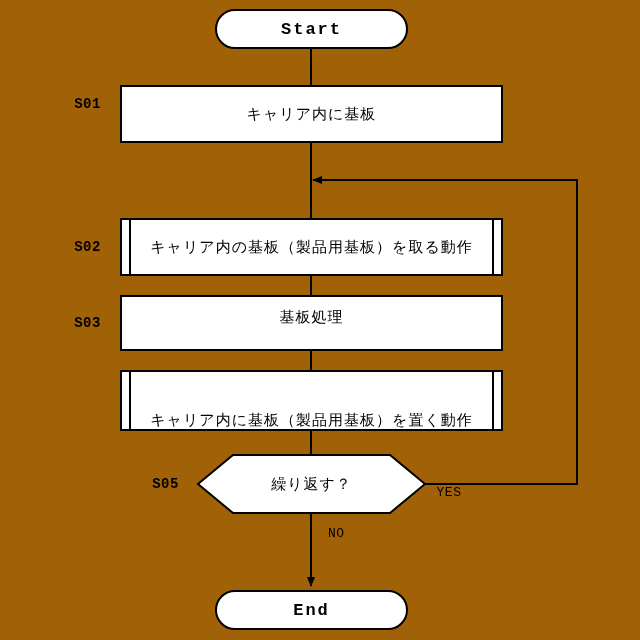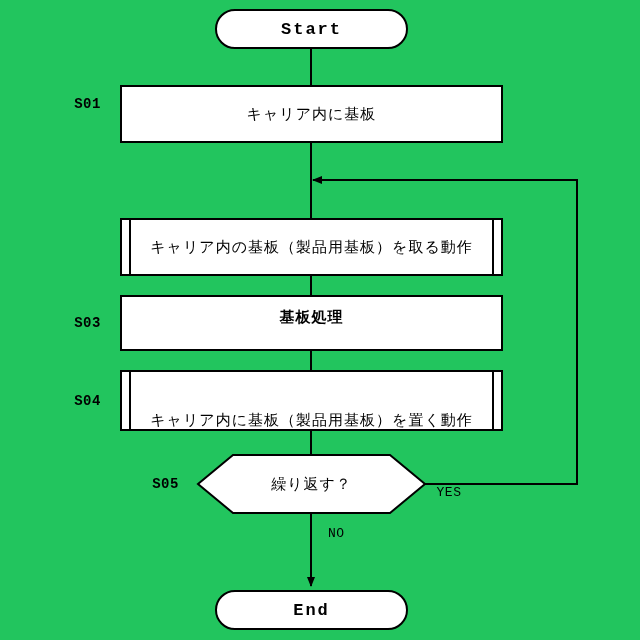--- a/index.html
+++ b/index.html
@@ -8,21 +8,21 @@
     padding: 0;
     background: #ffffff;
   }
   body {
     font-family: "Liberation Sans", sans-serif;
   }
   #canvas {
     position: relative;
     width: 640px;
     height: 640px;
-    background: #22c55e;
+    background: #a16207;
     overflow: hidden;
   }
   #canvas svg {
     position: absolute;
     left: 0;
     top: 0;
   }
   .node-label {
     position: absolute;
     display: flex;
@@ -106,26 +106,26 @@
     <polygon points="233,455 390,455 425,484 390,513 233,513 198,484" fill="#ffffff" stroke="#000000" stroke-width="2"></polygon>
 
     <rect x="216" y="591" width="191" height="38" rx="19" ry="19" fill="#ffffff" stroke="#000000" stroke-width="2"></rect>
   </svg>
 
   <div class="node-label term-text" style="left:216px; top:10px; width:191px; height:38px;">Start</div>
 
   <div class="node-label step-id" style="left:60px; top:76px; width:55px; height:56px;">S01</div>
   <div class="node-label jp-text" style="left:130px; top:86px; width:363px; height:56px;">キャリア内に基板</div>
 
+  <div class="node-label step-id" style="left:60px; top:219px; width:55px; height:56px;">S02</div>
   <div class="node-label jp-text" style="left:133px; top:219px; width:357px; height:56px;font-family:Liberation Mono, monospace;">キャリア内の基板（製品用基板）を取る動作</div>
 
   <div class="node-label step-id" style="left:60px; top:296px; width:55px; height:54px;">S03</div>
-  <div class="node-label jp-text" style="left:130px; top:296px; width:363px; height:42px;font-weight:bold;">基板処理</div>
+  <div class="node-label jp-text" style="left:130px; top:296px; width:363px; height:42px;">基板処理</div>
 
-  <div class="node-label step-id" style="left:60px; top:371px; width:55px; height:59px;">S04</div>
   <div class="node-label jp-text" style="left:133px; top:371px; width:357px; height:59px;margin-top:20px;">キャリア内に基板（製品用基板）を置く動作</div>
 
   <div class="node-label step-id" style="left:138px; top:455px; width:55px; height:58px;">S05</div>
   <div class="node-label jp-text" style="left:233px; top:455px; width:157px; height:58px;">繰り返す？</div>
 
   <div class="node-label edge-label" style="left:426px; top:481px; width:46px; height:22px;">YES</div>
 
   <div class="node-label edge-label" style="left:328px; top:522px; width:32px; height:22px; justify-content:flex-start;">NO</div>
 
   <div class="node-label term-text" style="left:216px; top:591px; width:191px; height:38px;">End</div>

